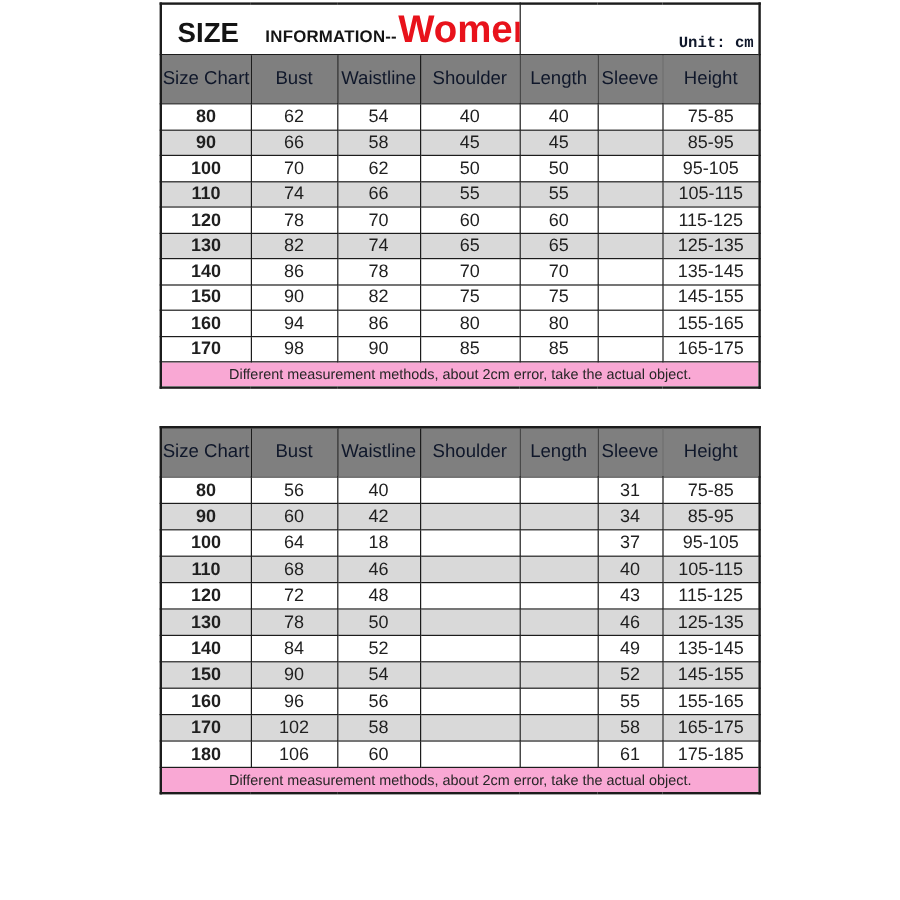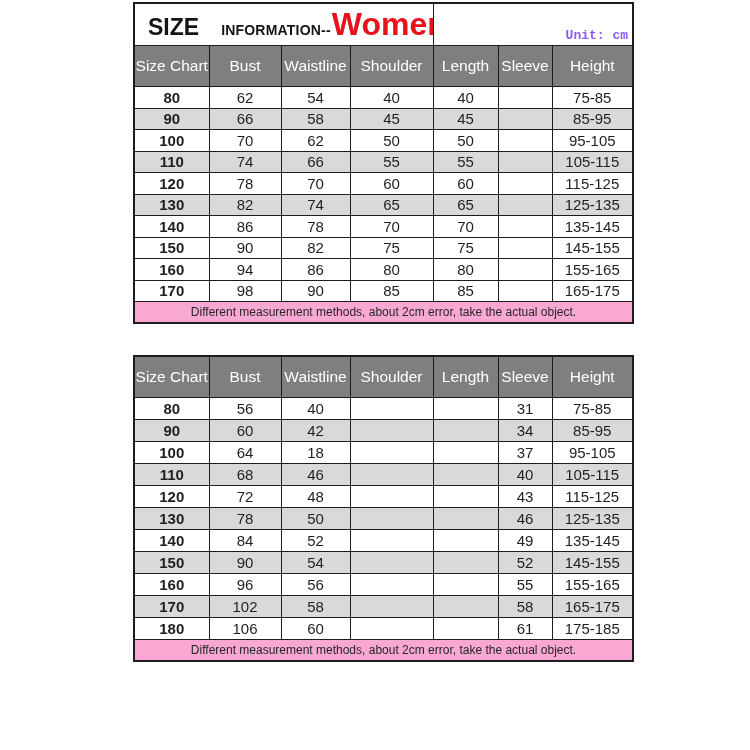--- a/index.html
+++ b/index.html
@@ -66,29 +66,29 @@
     color: #e8121b;
     margin-left: 1px;
   }
   .unit-cell {
     background: #ffffff;
     vertical-align: bottom !important;
     text-align: right !important;
     font-family: "Liberation Mono", monospace;
     font-weight: 700;
     font-size: 13px;
-    color: #8b5cf6;
+    color: #0f172a;
     padding: 0 4px 2px 0 !important;
     margin-left: 30px;
   }
 
   
   .header-row th {
     background: #7f7f7f;
-    color: #ffffff;
+    color: #0f172a;
     font-weight: 400;
     font-size: 15.5px;
     height: 40px;
   }
 
   
   tbody td {
     font-size: 15px;
     color: #1f1f1f;
     background: #ffffff;

